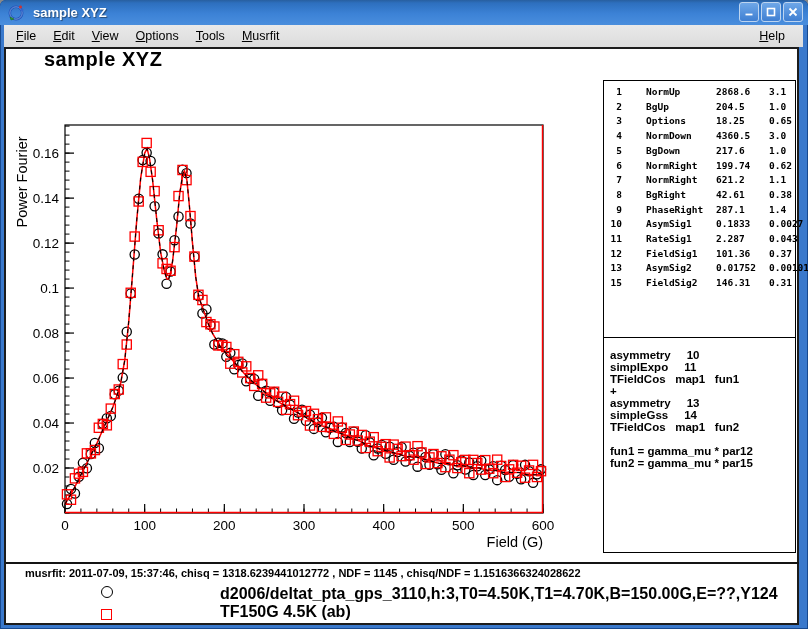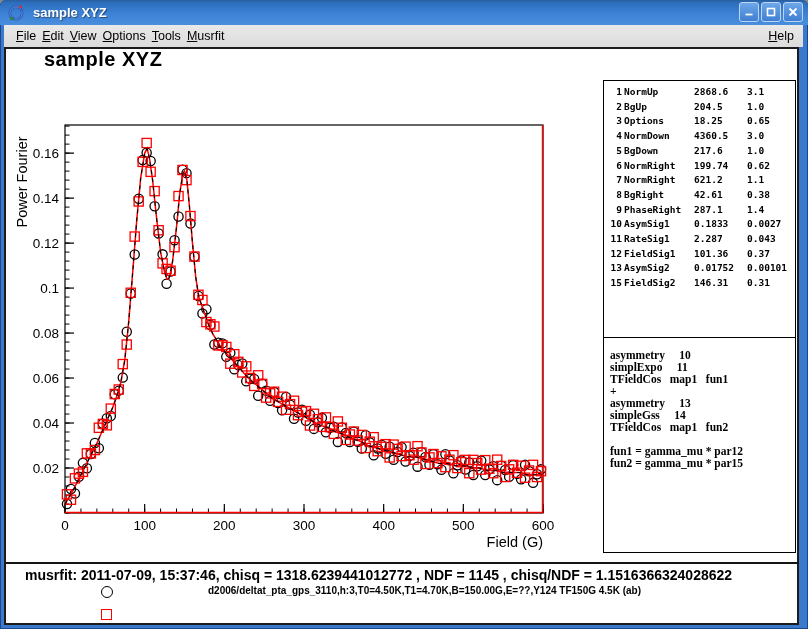--- a/index.html
+++ b/index.html
@@ -26,24 +26,24 @@
     background:linear-gradient(180deg,#6ea7e8,#3f7fd2);
     border:1px solid #bcd4f0;box-sizing:border-box;
     display:flex;align-items:center;justify-content:center;
   }
   
   .menubar{
     position:absolute;left:4px;top:25px;width:799px;height:22px;
     background:linear-gradient(180deg,#e9e9e9,#dcdcdc);
     display:flex;align-items:center;font-size:12.5px;color:#000;
   }
-  .menubar-left{display:flex;align-items:center;padding-left:9px;}
+  .menubar-left{display:flex;align-items:center;padding-left:9px;gap:11px;}
   .menu-item{padding:2px 3px;cursor:default;}
   .menu-item::first-letter{text-decoration:underline;}
-  .menu-help{margin-left:auto;padding:2px 3px;margin-right:6px;}
+  .menu-help{margin-left:auto;padding:2px 3px;margin-right:15px;}
   .menu-help::first-letter{text-decoration:underline;}
   
   .client{
     position:absolute;left:4px;top:47px;width:795px;height:578px;
     background:#fff;border:2px solid #1c1c1c;box-sizing:border-box;
   }
   .plot-title{
     position:absolute;left:44px;top:48px;
     font-size:20px;font-weight:bold;color:#000;letter-spacing:.5px;
   }
@@ -53,42 +53,42 @@
   svg.plot text.axis-title{font-size:14.5px;}
   
   .param-box{
     position:absolute;left:603px;top:80px;width:193px;height:258px;
     border:1px solid #000;box-sizing:border-box;background:#fff;
     font-family:"DejaVu Sans Mono",monospace;font-weight:bold;font-size:9.5px;
     padding-top:4px;
   }
   .prow{display:flex;line-height:14.7px;}
   .pnum{width:18px;text-align:right;flex:none;}
-  .pname{margin-left:2px;width:70px;flex:none;}
+  .pname{margin-left:24px;width:70px;flex:none;}
   .pval{width:53px;flex:none;}
   .perr{flex:1;}
   .theory-box{
     position:absolute;left:603px;top:338px;width:193px;height:215px;
     border:1px solid #000;border-top:none;box-sizing:border-box;background:#fff;
-    font-family:Liberation Serif, serif;font-weight:bold;font-size:11.5px;
+    font-family:Liberation Sans, sans-serif;font-weight:bold;font-size:11.5px;
     padding:11px 0 0 6px;
   }
   .tline{white-space:pre;line-height:12px;}
   
   .status-sep{position:absolute;left:6px;top:562px;width:793px;height:2px;background:#141414;}
   .fit-info{
     position:absolute;left:25px;top:567px;
-    font-size:14px;font-weight:bold;color:#000;
+    font-size:11px;font-weight:bold;color:#000;
   }
   .legend{position:absolute;left:0;top:582px;width:795px;}
   .lrow{position:relative;height:22px;}
   .lmark{position:absolute;left:101px;box-sizing:border-box;}
   .lmark.circle{top:4px;width:12px;height:12px;border:1.5px solid #000;border-radius:50%;}
   .lmark.square{top:5px;width:11px;height:11px;border:1.5px solid #f00;}
-  .ltext{position:absolute;left:208px;top:3px;font-size:10px;font-weight:bold;color:#000;}
+  .ltext{position:absolute;left:220px;top:3px;font-size:16px;font-weight:bold;color:#000;}
 </style>
 </head>
 <body>
 
 <div class="window">
 
   <div class="titlebar">
     <svg class="app-icon" viewBox="0 0 18 18">
       <circle cx="9" cy="9" r="6.2" fill="none" stroke="#2255bb" stroke-width="2.6"></circle>
       <circle cx="9" cy="9" r="6.2" fill="none" stroke="#9db9e8" stroke-width="1" opacity="0.6"></circle>

